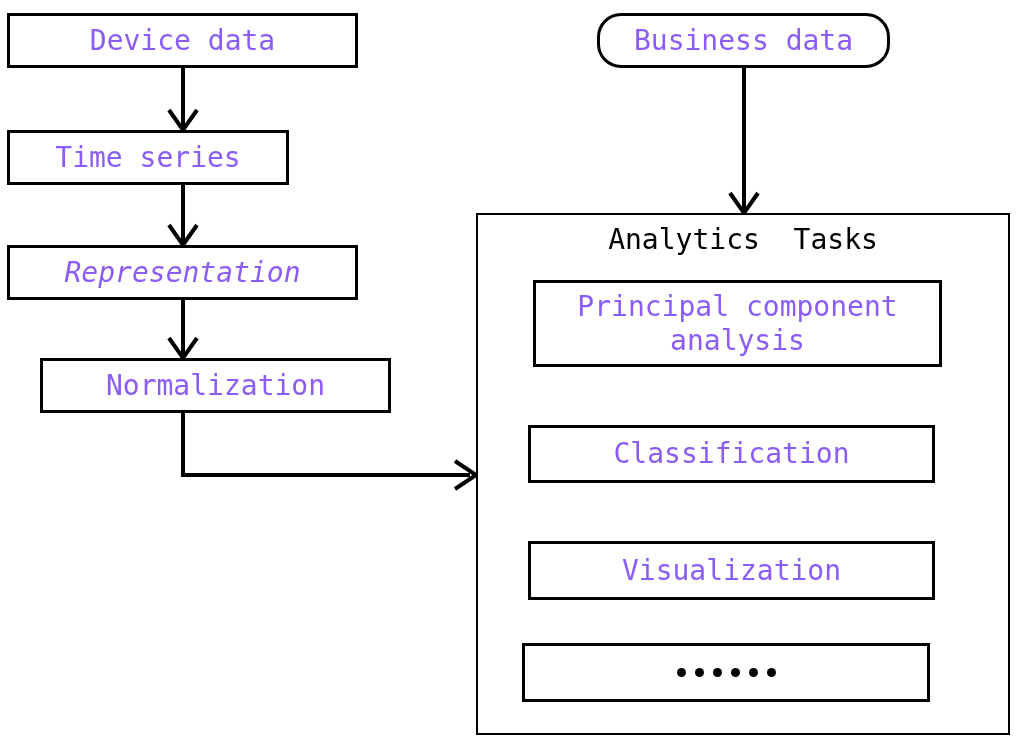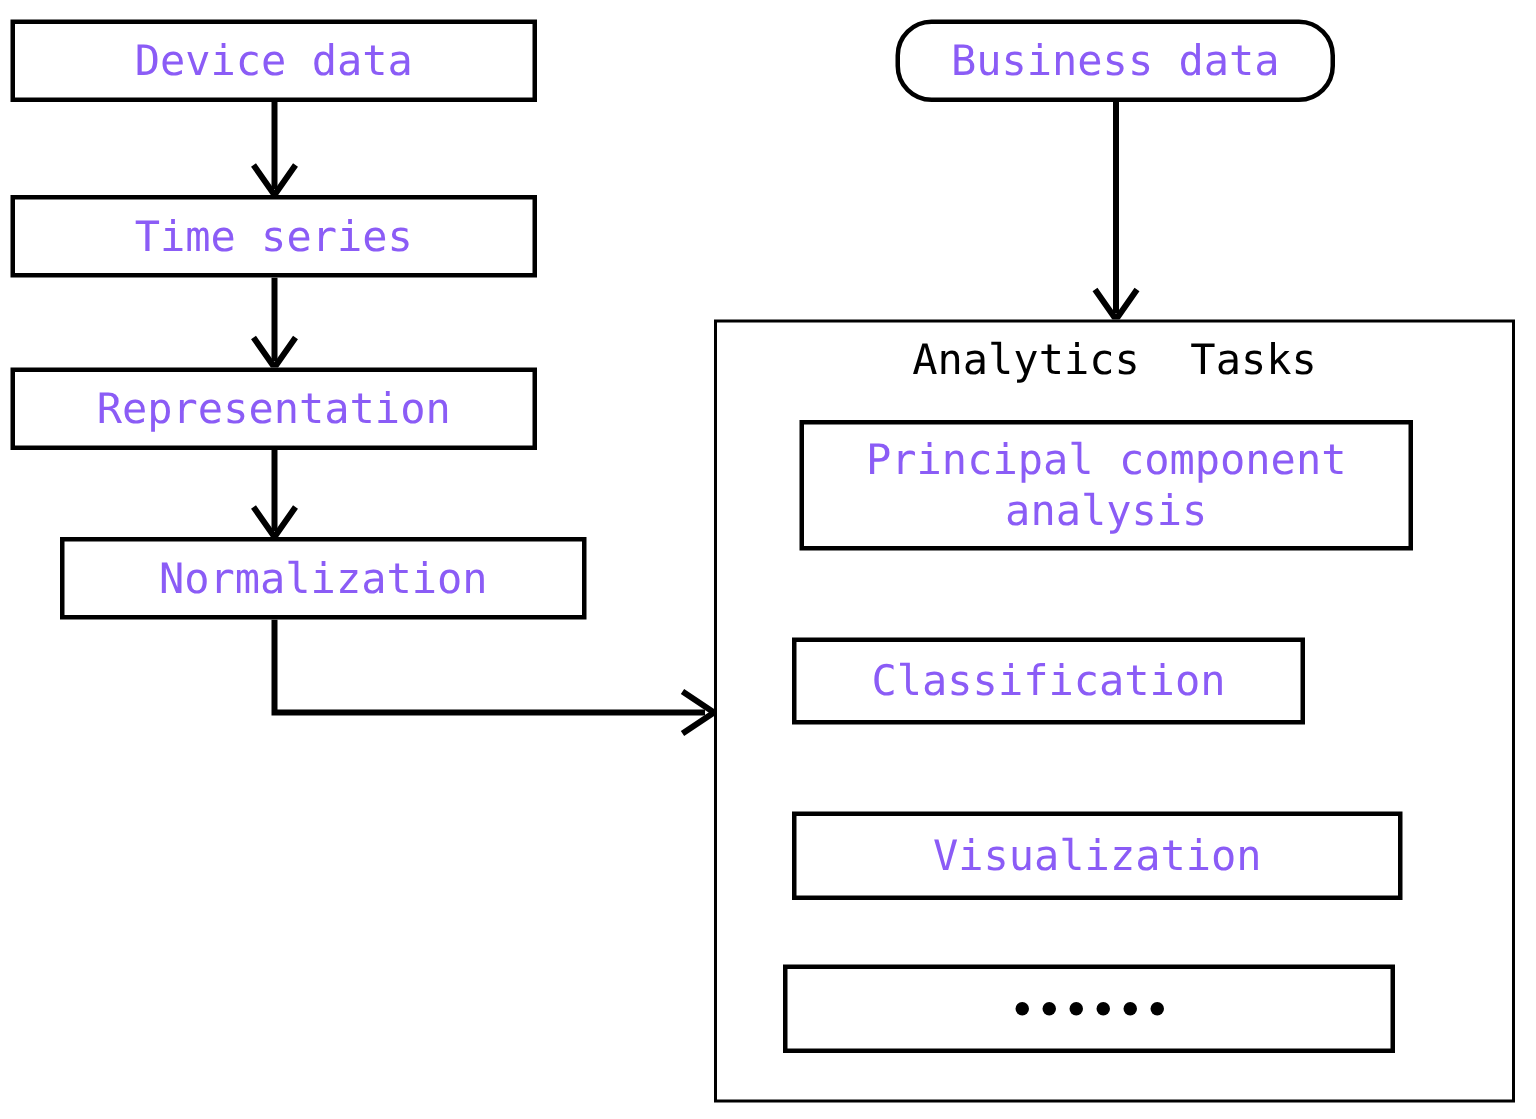--- a/index.html
+++ b/index.html
@@ -107,46 +107,46 @@
     <g>
       <line x1="744" y1="68" x2="744" y2="209" stroke="#000" stroke-width="4"></line>
       <polyline points="730,193 744,213 758,193" fill="none" stroke="#000" stroke-width="4"></polyline>
     </g>
   </svg>
 
   <div class="node" style="left:7px; top:13px; width:351px; height:55px;">
     <span>Device data</span>
   </div>
 
-  <div class="node" style="left:7px; top:130px; width:351px; height:55px;">
+  <div class="node" style="left:7px; top:130px; width:282px; height:55px;">
     <span>Time series</span>
   </div>
 
-  <div class="node" style="left:7px; top:245px; width:351px; height:55px;">
+  <div class="node" style="left:7px; top:245px; width:351px; height:55px;font-style:italic;">
     <span>Representation</span>
   </div>
 
   <div class="node" style="left:7px; top:358px; width:351px; height:55px;margin-left:33px;">
     <span>Normalization</span>
   </div>
 
   <div class="node" style="left:597px; top:13px; width:293px; height:55px;border-radius:24px;">
     <span>Business data</span>
   </div>
 
   <div class="container-box" style="left:476px; top:213px; width:534px; height:522px;">
     <div class="container-title" style="top:10px;">Analytics  Tasks</div>
   </div>
 
   <div class="node" style="left:533px; top:280px; width:409px; height:87px;">
     <span>Principal component
 analysis</span>
   </div>
 
-  <div class="node" style="left:528px; top:425px; width:342px; height:58px;">
+  <div class="node" style="left:528px; top:425px; width:407px; height:58px;">
     <span>Classification</span>
   </div>
 
   <div class="node" style="left:528px; top:541px; width:407px; height:59px;">
     <span>Visualization</span>
   </div>
 
   <div class="node" style="left:522px; top:643px; width:408px; height:59px;">
     <span class="dots-text">......</span>
     <span class="dots-row" id="ellipsis-dots"><span class="dot"></span><span class="dot"></span><span class="dot"></span><span class="dot"></span><span class="dot"></span><span class="dot"></span></span>

